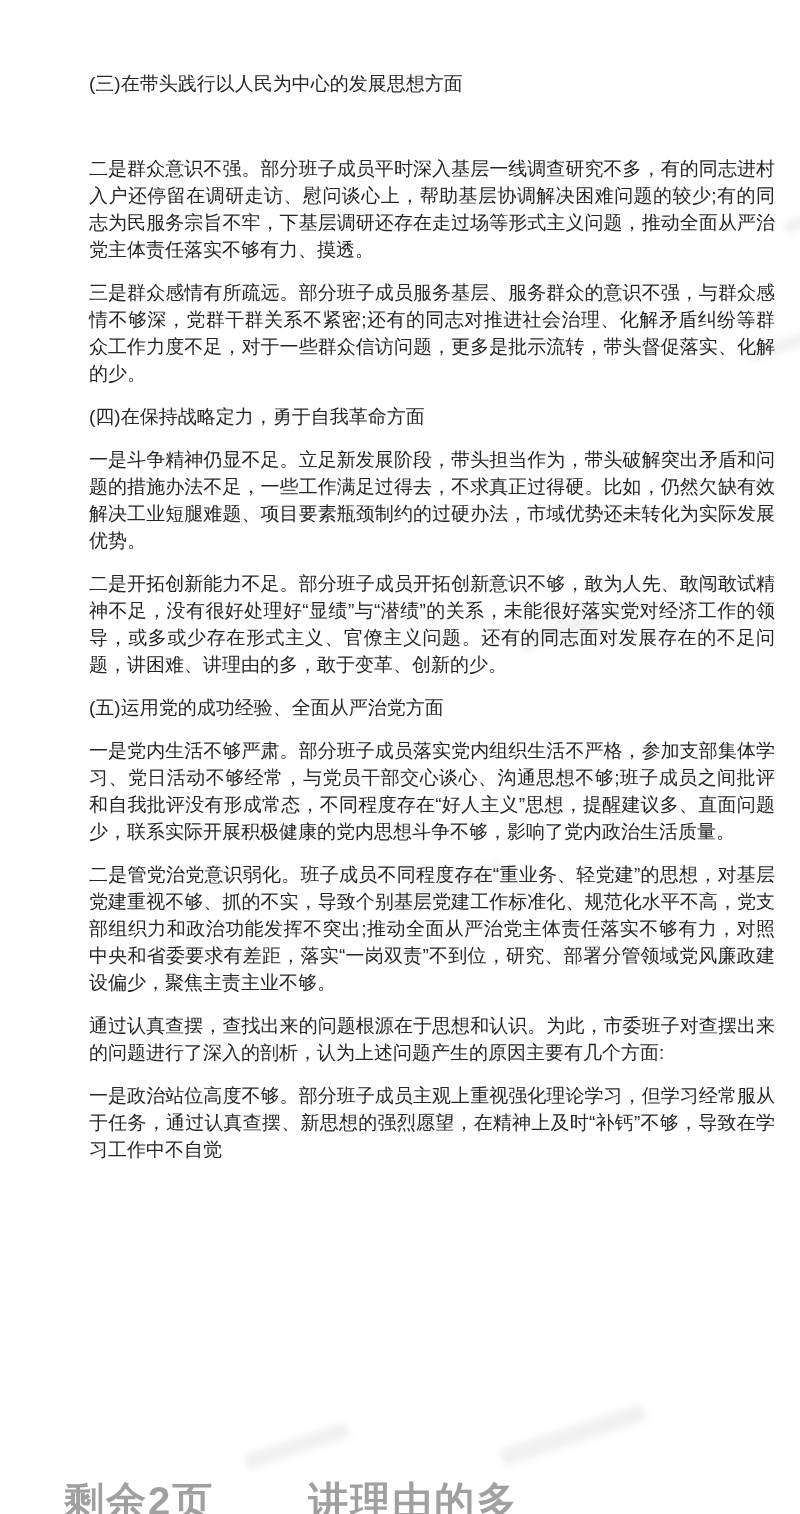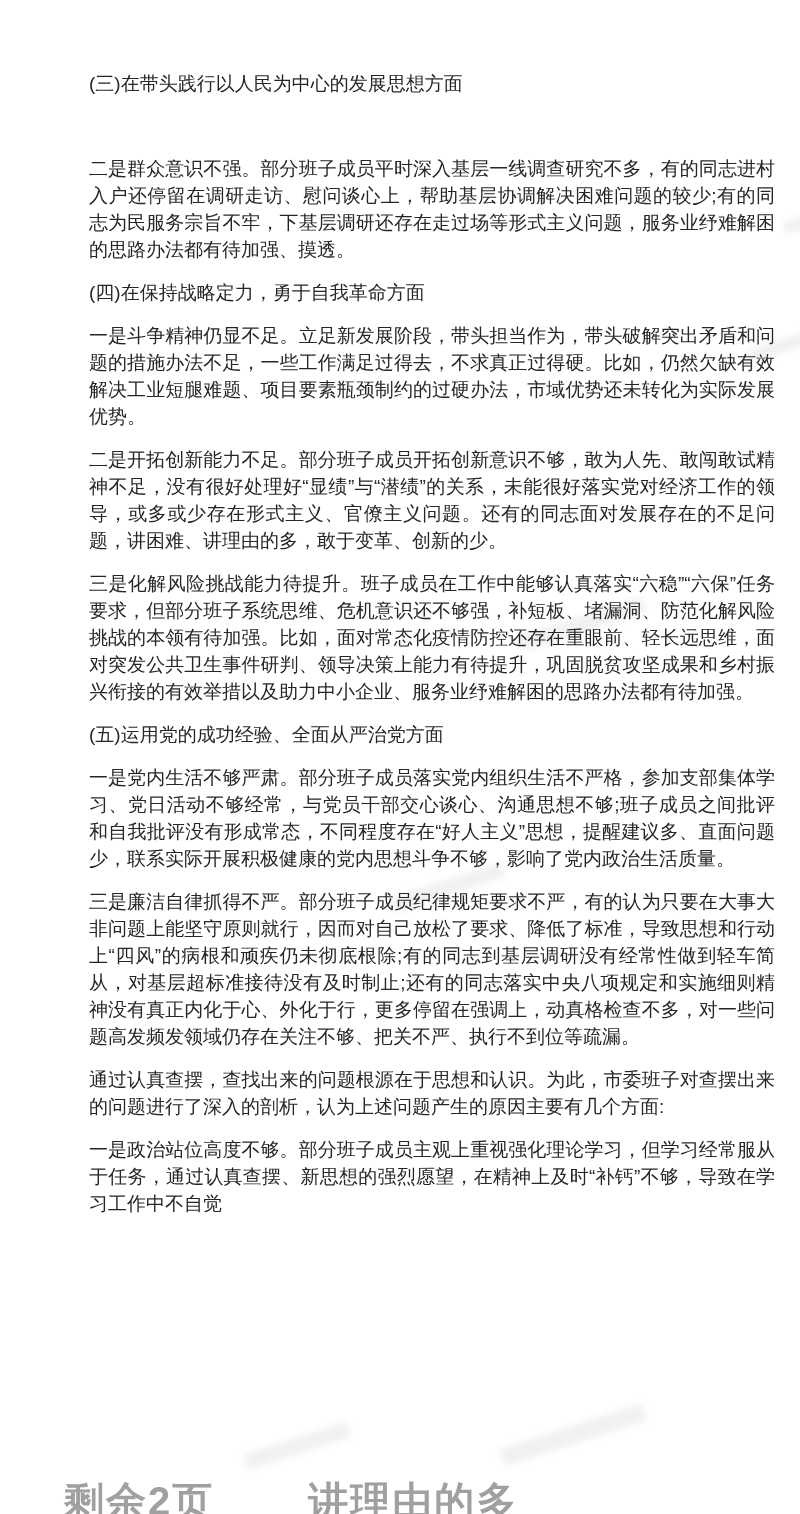--- a/index.html
+++ b/index.html
@@ -56,28 +56,28 @@
   .wm-3 { left: 470px; top: 568px; width: 130px; height: 16px; }
   .wm-4 { left: 340px; top: 832px; width: 118px; height: 15px; }
   .wm-5 { left: 450px; top: 1378px; width: 150px; height: 18px; }
   .wm-6 { left: 195px; top: 1390px; width: 108px; height: 16px; }
 </style>
 </head>
 <body>
 
 <div class="page">
   <p class="para heading-gap">(三)在带头践行以人民为中心的发展思想方面</p>
-  <p class="para">二是群众意识不强。部分班子成员平时深入基层一线调查研究不多，有的同志进村入户还停留在调研走访、慰问谈心上，帮助基层协调解决困难问题的较少;有的同志为民服务宗旨不牢，下基层调研还存在走过场等形式主义问题，服务业纾难解困的思路办法都有待加强、摸透。</p>
+  <p class="para">二是群众意识不强。部分班子成员平时深入基层一线调查研究不多，有的同志进村入户还停留在调研走访、慰问谈心上，帮助基层协调解决困难问题的较少;有的同志为民服务宗旨不牢，下基层调研还存在走过场等形式主义问题，推动全面从严治党主体责任落实不够有力、摸透。</p>
+  <p class="para">三是群众感情有所疏远。部分班子成员服务基层、服务群众的意识不强，与群众感情不够深，党群干群关系不紧密;还有的同志对推进社会治理、化解矛盾纠纷等群众工作力度不足，对于一些群众信访问题，更多是批示流转，带头督促落实、化解的少。</p>
   <p class="para">(四)在保持战略定力，勇于自我革命方面</p>
   <p class="para">一是斗争精神仍显不足。立足新发展阶段，带头担当作为，带头破解突出矛盾和问题的措施办法不足，一些工作满足过得去，不求真正过得硬。比如，仍然欠缺有效解决工业短腿难题、项目要素瓶颈制约的过硬办法，市域优势还未转化为实际发展优势。</p>
   <p class="para">二是开拓创新能力不足。部分班子成员开拓创新意识不够，敢为人先、敢闯敢试精神不足，没有很好处理好“显绩”与“潜绩”的关系，未能很好落实党对经济工作的领导，或多或少存在形式主义、官僚主义问题。还有的同志面对发展存在的不足问题，讲困难、讲理由的多，敢于变革、创新的少。</p>
-  <p class="para">三是化解风险挑战能力待提升。班子成员在工作中能够认真落实“六稳”“六保”任务要求，但部分班子系统思维、危机意识还不够强，补短板、堵漏洞、防范化解风险挑战的本领有待加强。比如，面对常态化疫情防控还存在重眼前、轻长远思维，面对突发公共卫生事件研判、领导决策上能力有待提升，巩固脱贫攻坚成果和乡村振兴衔接的有效举措以及助力中小企业、服务业纾难解困的思路办法都有待加强。</p>
   <p class="para">(五)运用党的成功经验、全面从严治党方面</p>
   <p class="para">一是党内生活不够严肃。部分班子成员落实党内组织生活不严格，参加支部集体学习、党日活动不够经常，与党员干部交心谈心、沟通思想不够;班子成员之间批评和自我批评没有形成常态，不同程度存在“好人主义”思想，提醒建议多、直面问题少，联系实际开展积极健康的党内思想斗争不够，影响了党内政治生活质量。</p>
-  <p class="para">三是廉洁自律抓得不严。部分班子成员纪律规矩要求不严，有的认为只要在大事大非问题上能坚守原则就行，因而对自己放松了要求、降低了标准，导致思想和行动上“四风”的病根和顽疾仍未彻底根除;有的同志到基层调研没有经常性做到轻车简从，对基层超标准接待没有及时制止;还有的同志落实中央八项规定和实施细则精神没有真正内化于心、外化于行，更多停留在强调上，动真格检查不多，对一些问题高发频发领域仍存在关注不够、把关不严、执行不到位等疏漏。</p>
+  <p class="para">二是管党治党意识弱化。班子成员不同程度存在“重业务、轻党建”的思想，对基层党建重视不够、抓的不实，导致个别基层党建工作标准化、规范化水平不高，党支部组织力和政治功能发挥不突出;推动全面从严治党主体责任落实不够有力，对照中央和省委要求有差距，落实“一岗双责”不到位，研究、部署分管领域党风廉政建设偏少，聚焦主责主业不够。</p>
   <p class="para">通过认真查摆，查找出来的问题根源在于思想和认识。为此，市委班子对查摆出来的问题进行了深入的剖析，认为上述问题产生的原因主要有几个方面:</p>
   <p class="para">一是政治站位高度不够。部分班子成员主观上重视强化理论学习，但学习经常服从于任务，通过认真查摆、新思想的强烈愿望，在精神上及时“补钙”不够，导致在学习工作中不自觉</p>
 </div>
 
 <div class="watermark wm-1"></div>
 <div class="watermark wm-2"></div>
 <div class="watermark wm-3"></div>
 <div class="watermark wm-4"></div>
 <div class="watermark wm-5"></div>
 <div class="watermark wm-6"></div>

